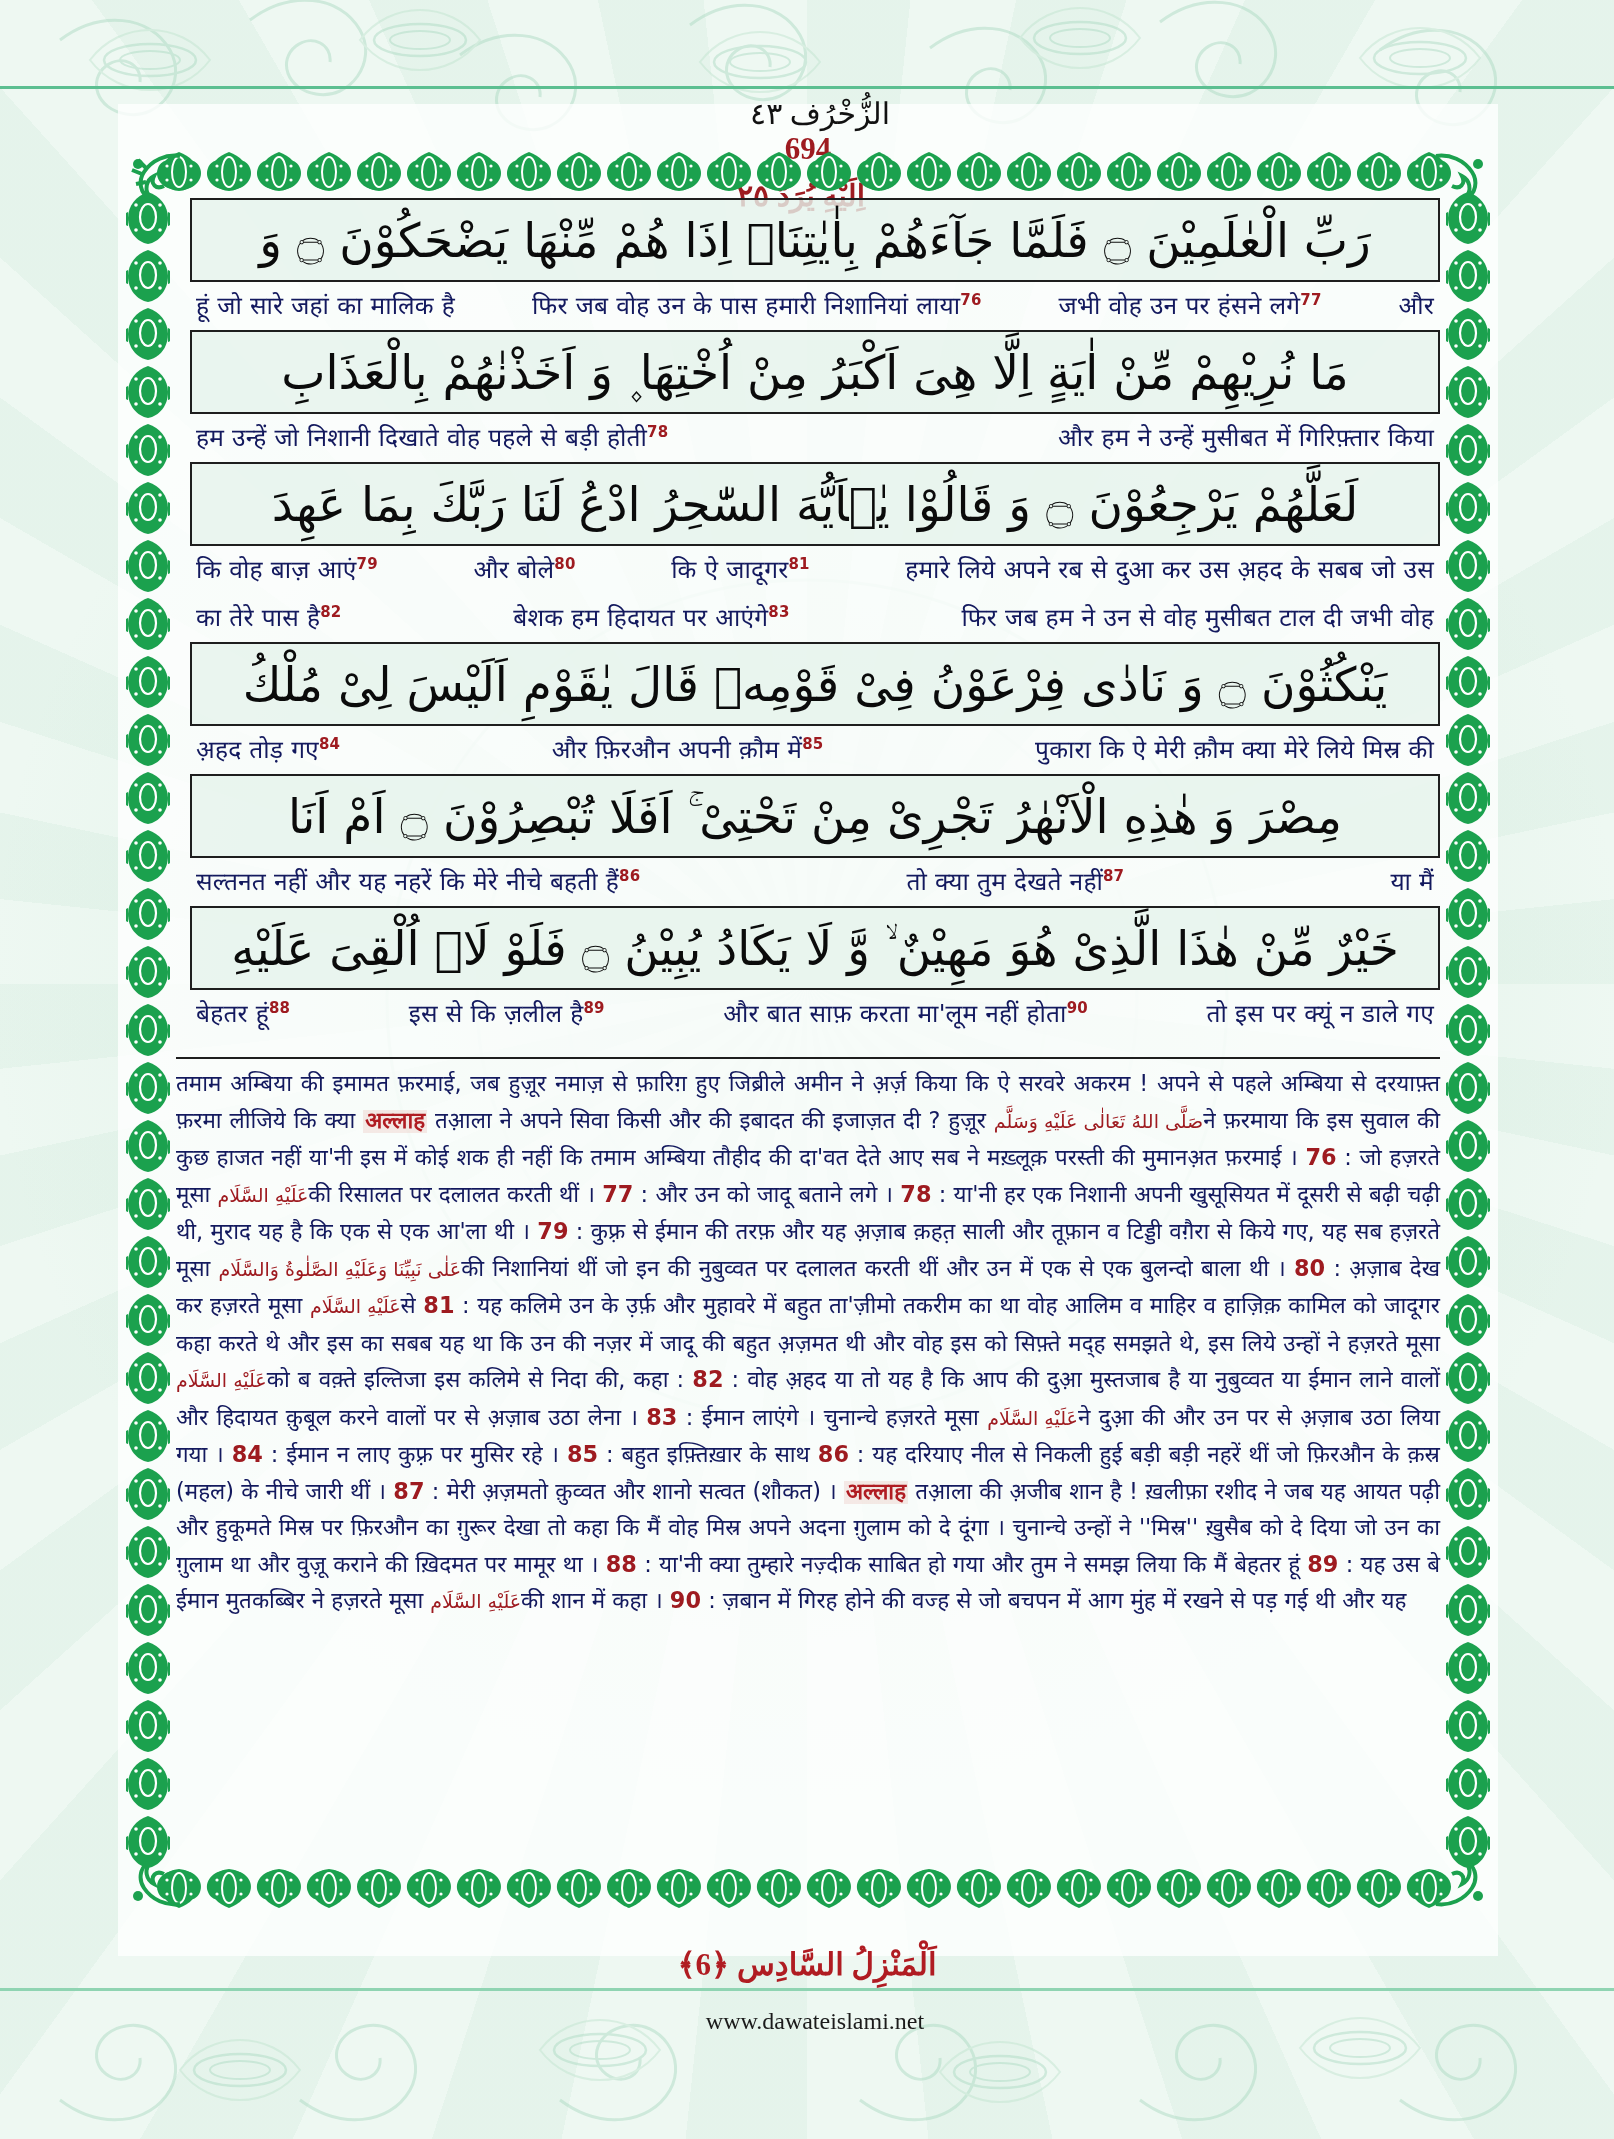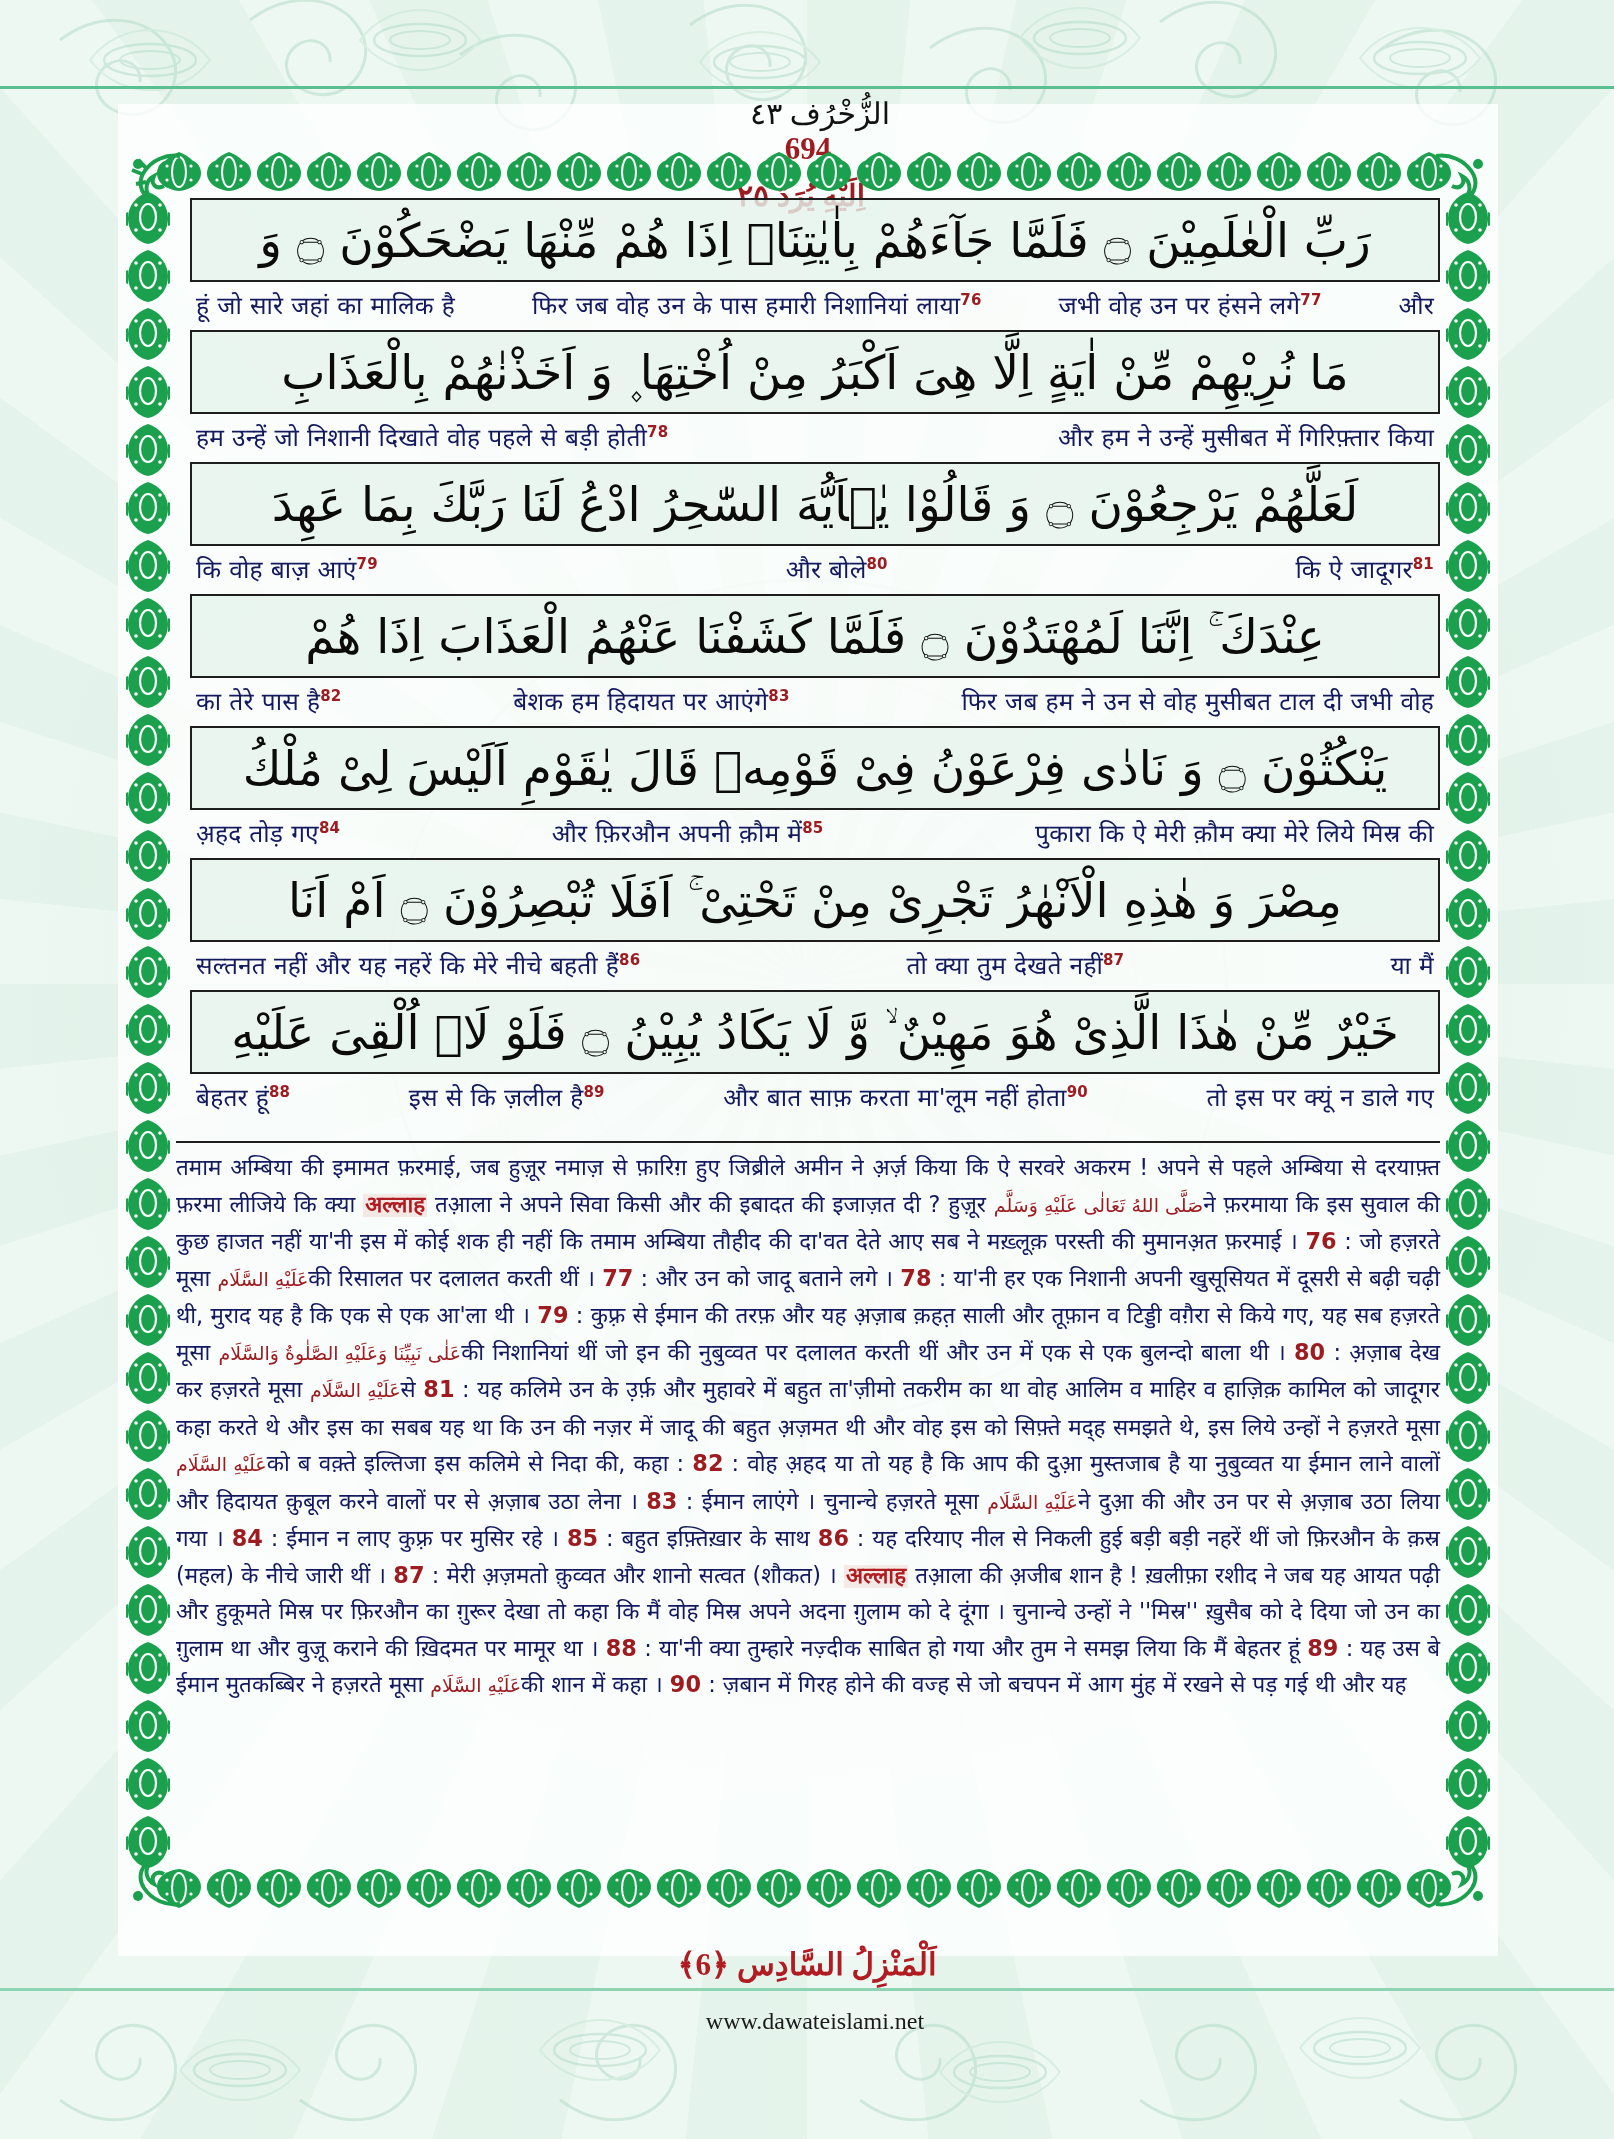--- a/index.html
+++ b/index.html
@@ -479,27 +479,25 @@
     </div>
 
     <div class="ayat-row">
       <div class="arabic-band">
         <span class="arabic-text">لَعَلَّهُمْ یَرْجِعُوْنَ ۝ وَ قَالُوْا یٰۤاَیُّهَ السّٰحِرُ ادْعُ لَنَا رَبَّكَ بِمَا عَهِدَ</span>
       </div>
       <div class="hindi-line">
         <span class="seg"><span>कि वोह बाज़ आएं</span><sup>79</sup></span>
         <span class="seg"><span>और बोले</span><sup>80</sup></span>
         <span class="seg"><span>कि ऐ जादूगर</span><sup>81</sup></span>
-      </div>
-    </div>
-
-    <div class="ayat-row">
-      <div class="arabic-band">
-        <span class="arabic-text">عِنْدَكَ ۚ اِنَّنَا لَمُهْتَدُوْنَ ۝ فَلَمَّا كَشَفْنَا عَنْهُمُ الْعَذَابَ اِذَا هُمْ</span>
-      </div>
+        <span class="seg">हमारे लिये अपने रब से दुआ कर उस अ़हद के सबब जो उस</span>
+      </div>
+    </div>
+
+    <div class="ayat-row">
       <div class="hindi-line">
         <span class="seg"><span>का तेरे पास है</span><sup>82</sup></span>
         <span class="seg"><span>बेशक हम हिदायत पर आएंगे</span><sup>83</sup></span>
         <span class="seg">फिर जब हम ने उन से वोह मुसीबत टाल दी जभी वोह</span>
       </div>
     </div>
 
     <div class="ayat-row">
       <div class="arabic-band">
         <span class="arabic-text">یَنْكُثُوْنَ ۝ وَ نَادٰى فِرْعَوْنُ فِیْ قَوْمِهٖ قَالَ یٰقَوْمِ اَلَیْسَ لِیْ مُلْكُ</span>

